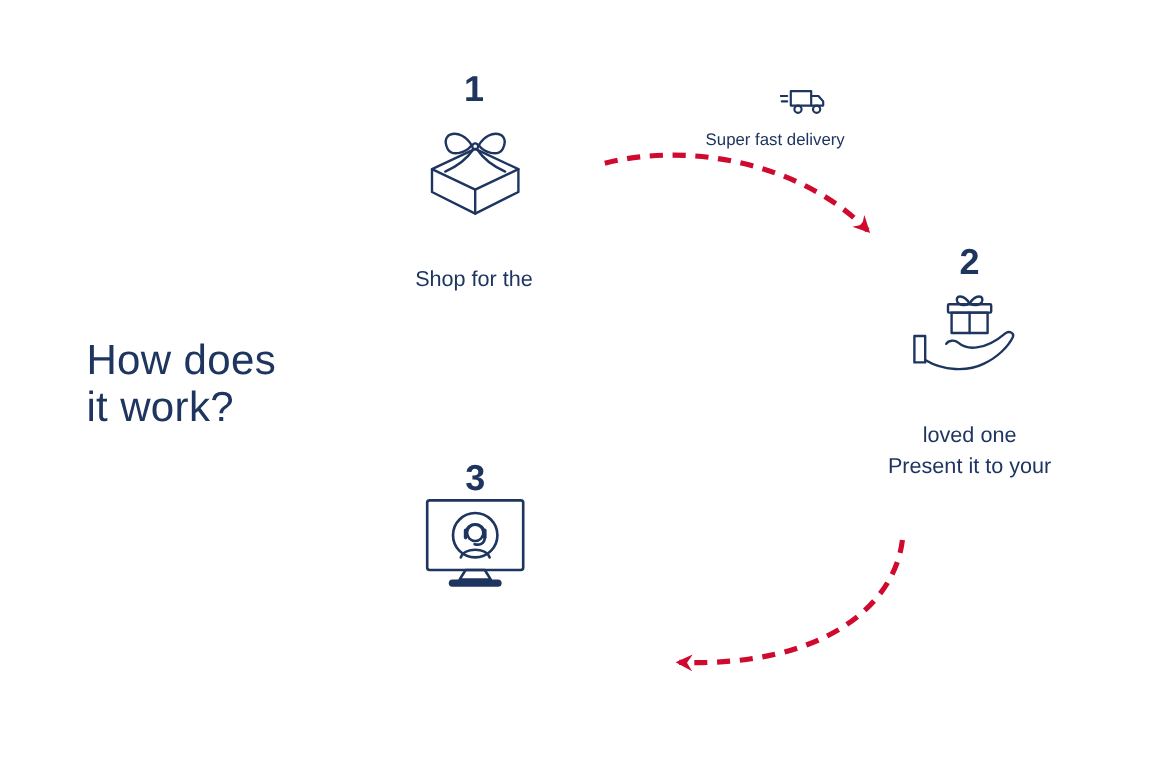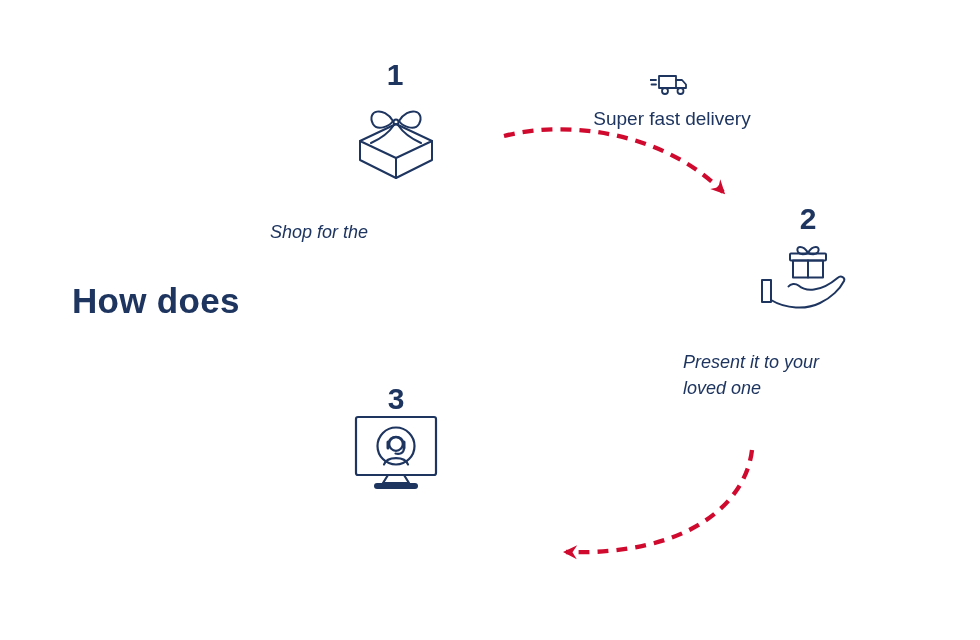--- a/index.html
+++ b/index.html
@@ -12,44 +12,43 @@
     height: 640px;
     background: var(--bg, #ffffff);
     color: var(--navy, #1e3560);
     overflow: hidden;
   }
   .abs { position: absolute; }
 
   .heading {
     left: 72px; top: 281px;
     font-size: 35px;
-    font-weight: bold;
+    font-weight: normal;
     line-height: 1.12;
     color: var(--navy);
     letter-spacing: 0.3px;
   }
   .heading span { display: block; }
 
   .step-number {
     font-size: 30px;
     font-weight: bold;
     text-align: center;
     color: var(--navy);
   }
   .step-label {
     font-size: 18px;
+    text-align: center;
     line-height: 1.42;
     color: var(--navy);
-    font-style: italic;
   }
   .step-label span { display: block; }
 
   .delivery-label {
-    font-size: 19px;
-    text-align: center;
+    font-size: 14px;
     color: var(--navy);
   }
 
   .icon svg { display: block; width: 100%; height: 100%; }
   .icon { color: var(--navy); }
 
   
   .n1 { left: 270px; top: 58px;  width: 250px; }
   .i1 { left: 346px; top: 96px;  width: 100px; height: 90px; }
   .l1 { left: 270px; top: 220px; width: 250px; }
@@ -84,20 +83,21 @@
       <marker id="ah" markerUnits="userSpaceOnUse" markerWidth="22" markerHeight="22" refX="14" refY="10" orient="auto">
         <path d="M3,3 L17,10 L3,17 L7.5,10 Z" fill="currentColor"></path>
       </marker>
     </defs>
     <path d="M 504 136 C 575 118, 668 136, 723 192" fill="none" stroke="currentColor" stroke-width="4.3" stroke-dasharray="11 8" marker-end="url(#ah)"></path>
     <path d="M 752 450 C 746 502, 690 556, 566 552" fill="none" stroke="currentColor" stroke-width="4.3" stroke-dasharray="11 8" marker-end="url(#ah)"></path>
   </svg>
 
   <div class="abs heading">
     <span>How does</span>
+    <span>it work?</span>
   </div>
 
   <div class="abs step-number n1">1</div>
   <div class="abs icon i1">
     <svg viewBox="0 0 100 90" xmlns="http://www.w3.org/2000/svg" fill="none" stroke="currentColor" stroke-width="2" stroke-linecap="round" stroke-linejoin="round">
       <path d="M47,25 C38,10 20,14 27,28 C31,35 43,31 47,25 Z"></path>
       <path d="M53,25 C62,10 80,14 73,28 C69,35 57,31 53,25 Z"></path>
       <circle cx="50" cy="26" r="2.5"></circle>
       <path d="M50,28 L86,45 L50,62 L14,45 Z"></path>
       <path d="M14,45 L14,64 L50,82 L50,62"></path>
@@ -128,22 +128,22 @@
       <path d="M48,13 C43,4.5 35,6 38,12 C40,15 45,14.5 48,13 Z"></path>
       <path d="M48,13 C53,4.5 61,6 58,12 C56,15 51,14.5 48,13 Z"></path>
       <rect x="30" y="13.5" width="36" height="7" rx="1"></rect>
       <rect x="33" y="20.5" width="30" height="17"></rect>
       <path d="M48,20.5 V37.5"></path>
       <rect x="2" y="40" width="9" height="22"></rect>
       <path d="M11,60 C26,69 46,70 60,63 C71,58 80,49 84,41 C85.5,37.5 81,35 77.5,38 C71,43.5 63,48.5 54,49.5 C48,50.3 42,48.5 38.5,45.5 C35.5,43 30.5,43.5 28.5,46.5"></path>
     </svg>
   </div>
   <div class="abs step-label l2">
+    <span>loved one</span>
     <span>Present it to your</span>
-    <span>loved one</span>
   </div>
 
   <div class="abs step-number n3">3</div>
   <div class="abs icon i3">
     <svg viewBox="0 0 106 88" xmlns="http://www.w3.org/2000/svg" fill="none" stroke="currentColor" stroke-width="2.2" stroke-linecap="round" stroke-linejoin="round">
       <rect x="13" y="3" width="80" height="58" rx="2"></rect>
       <path d="M45,61 L61,61 L66,69 L40,69 Z"></path>
       <rect x="31" y="69" width="44" height="6" rx="3" fill="currentColor" stroke="none"></rect>
       <circle cx="53" cy="32" r="18.5"></circle>
       <circle cx="53" cy="30" r="6.8"></circle>

